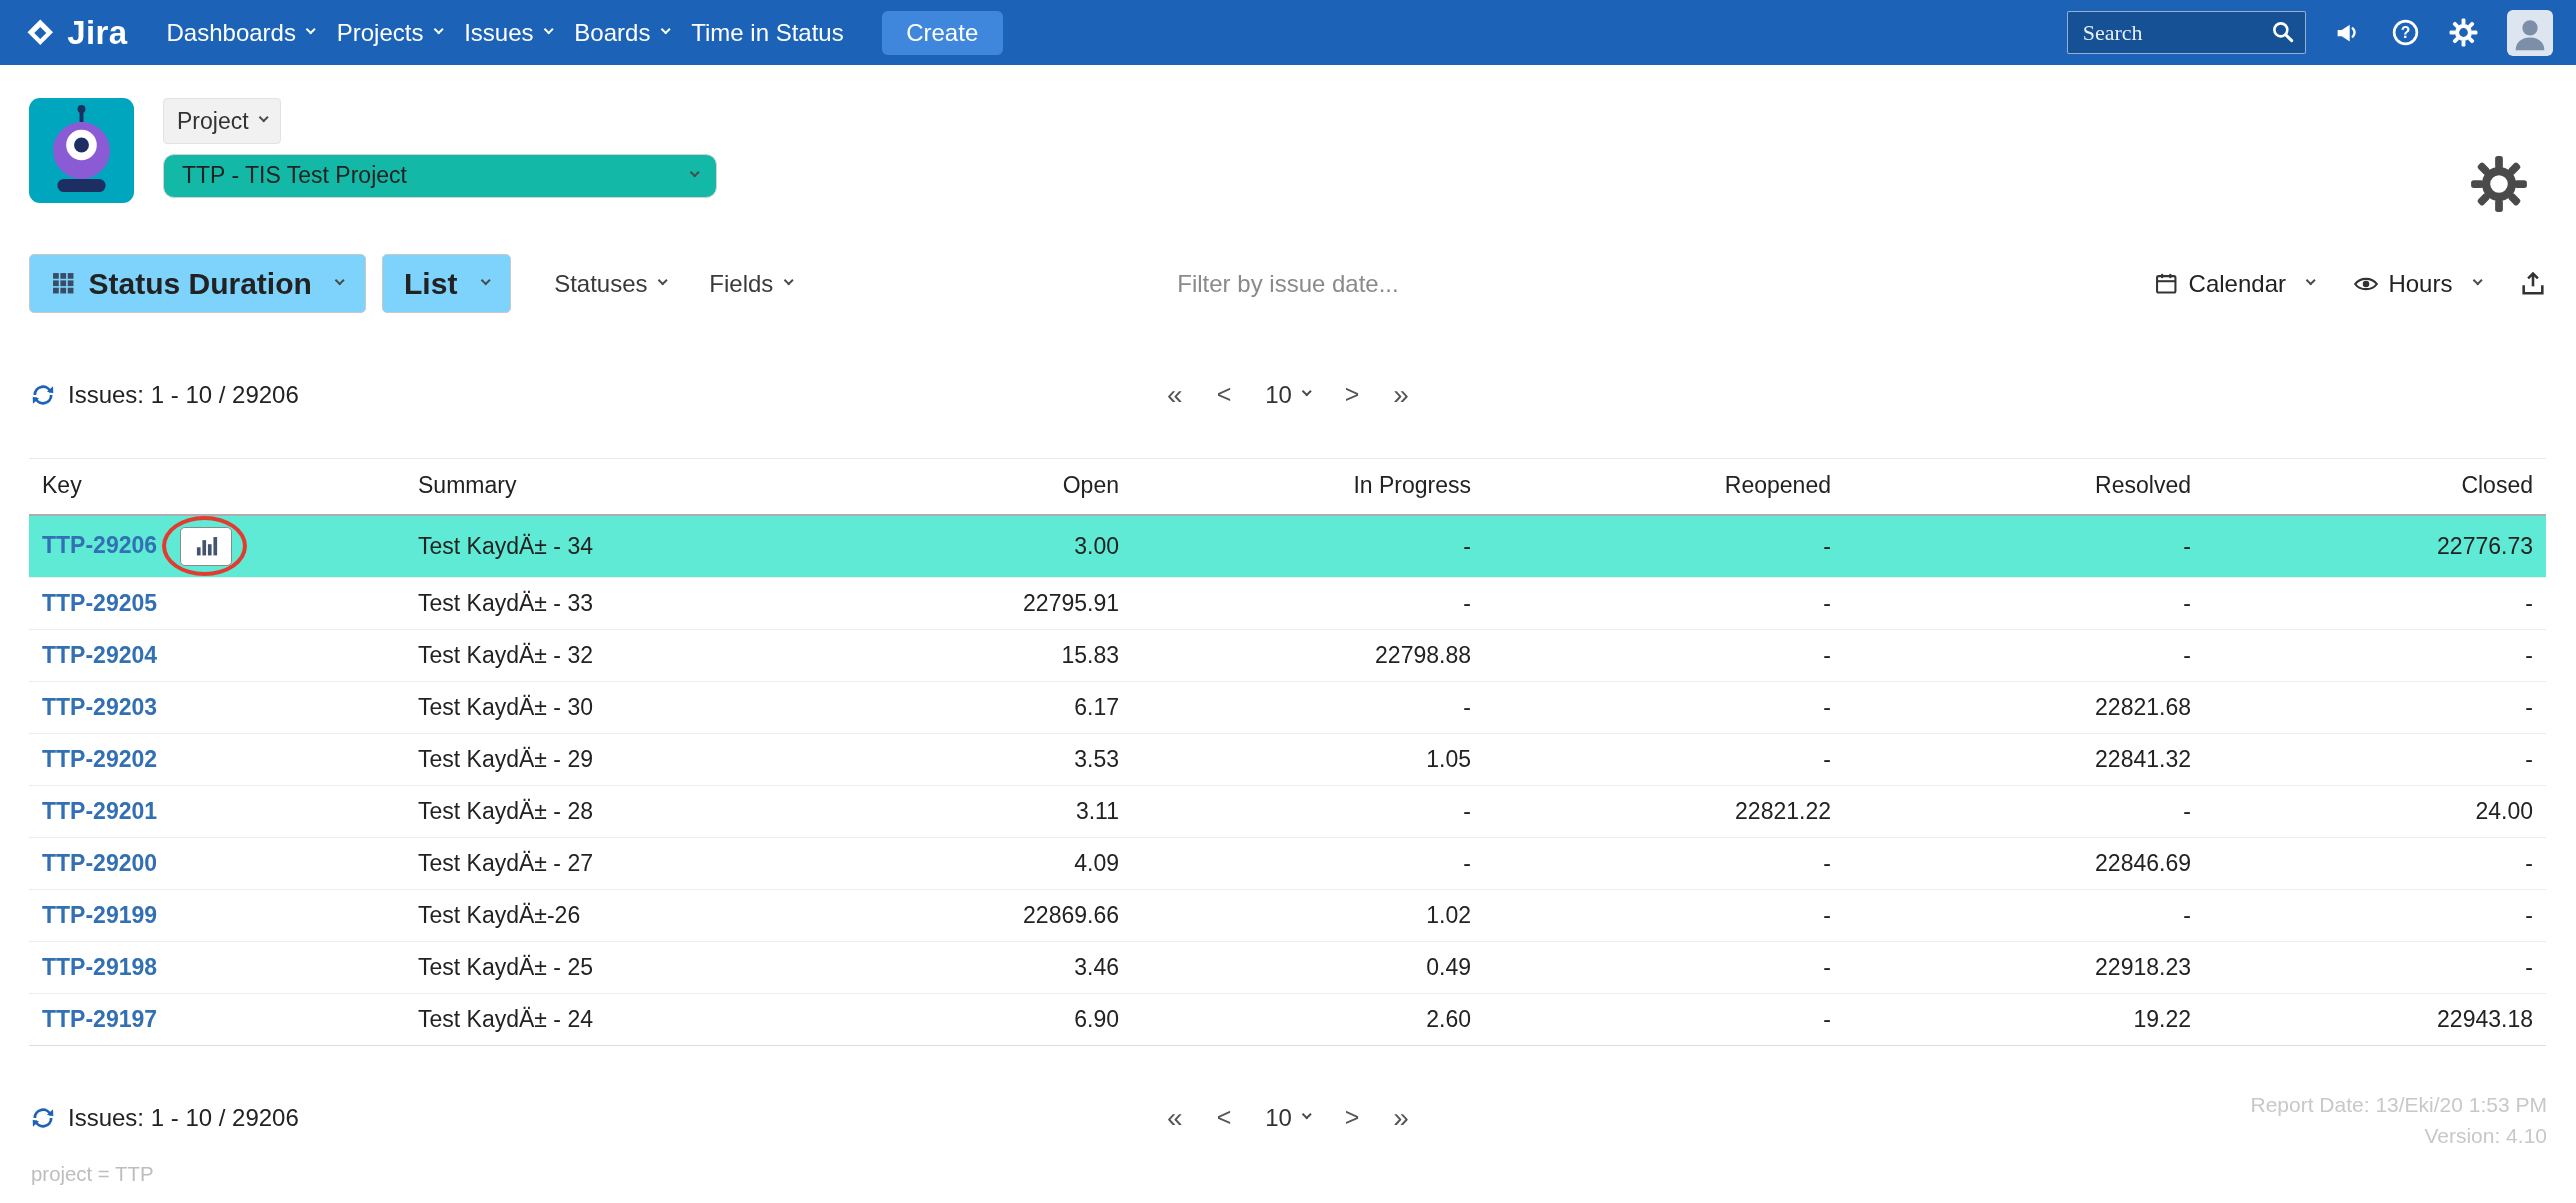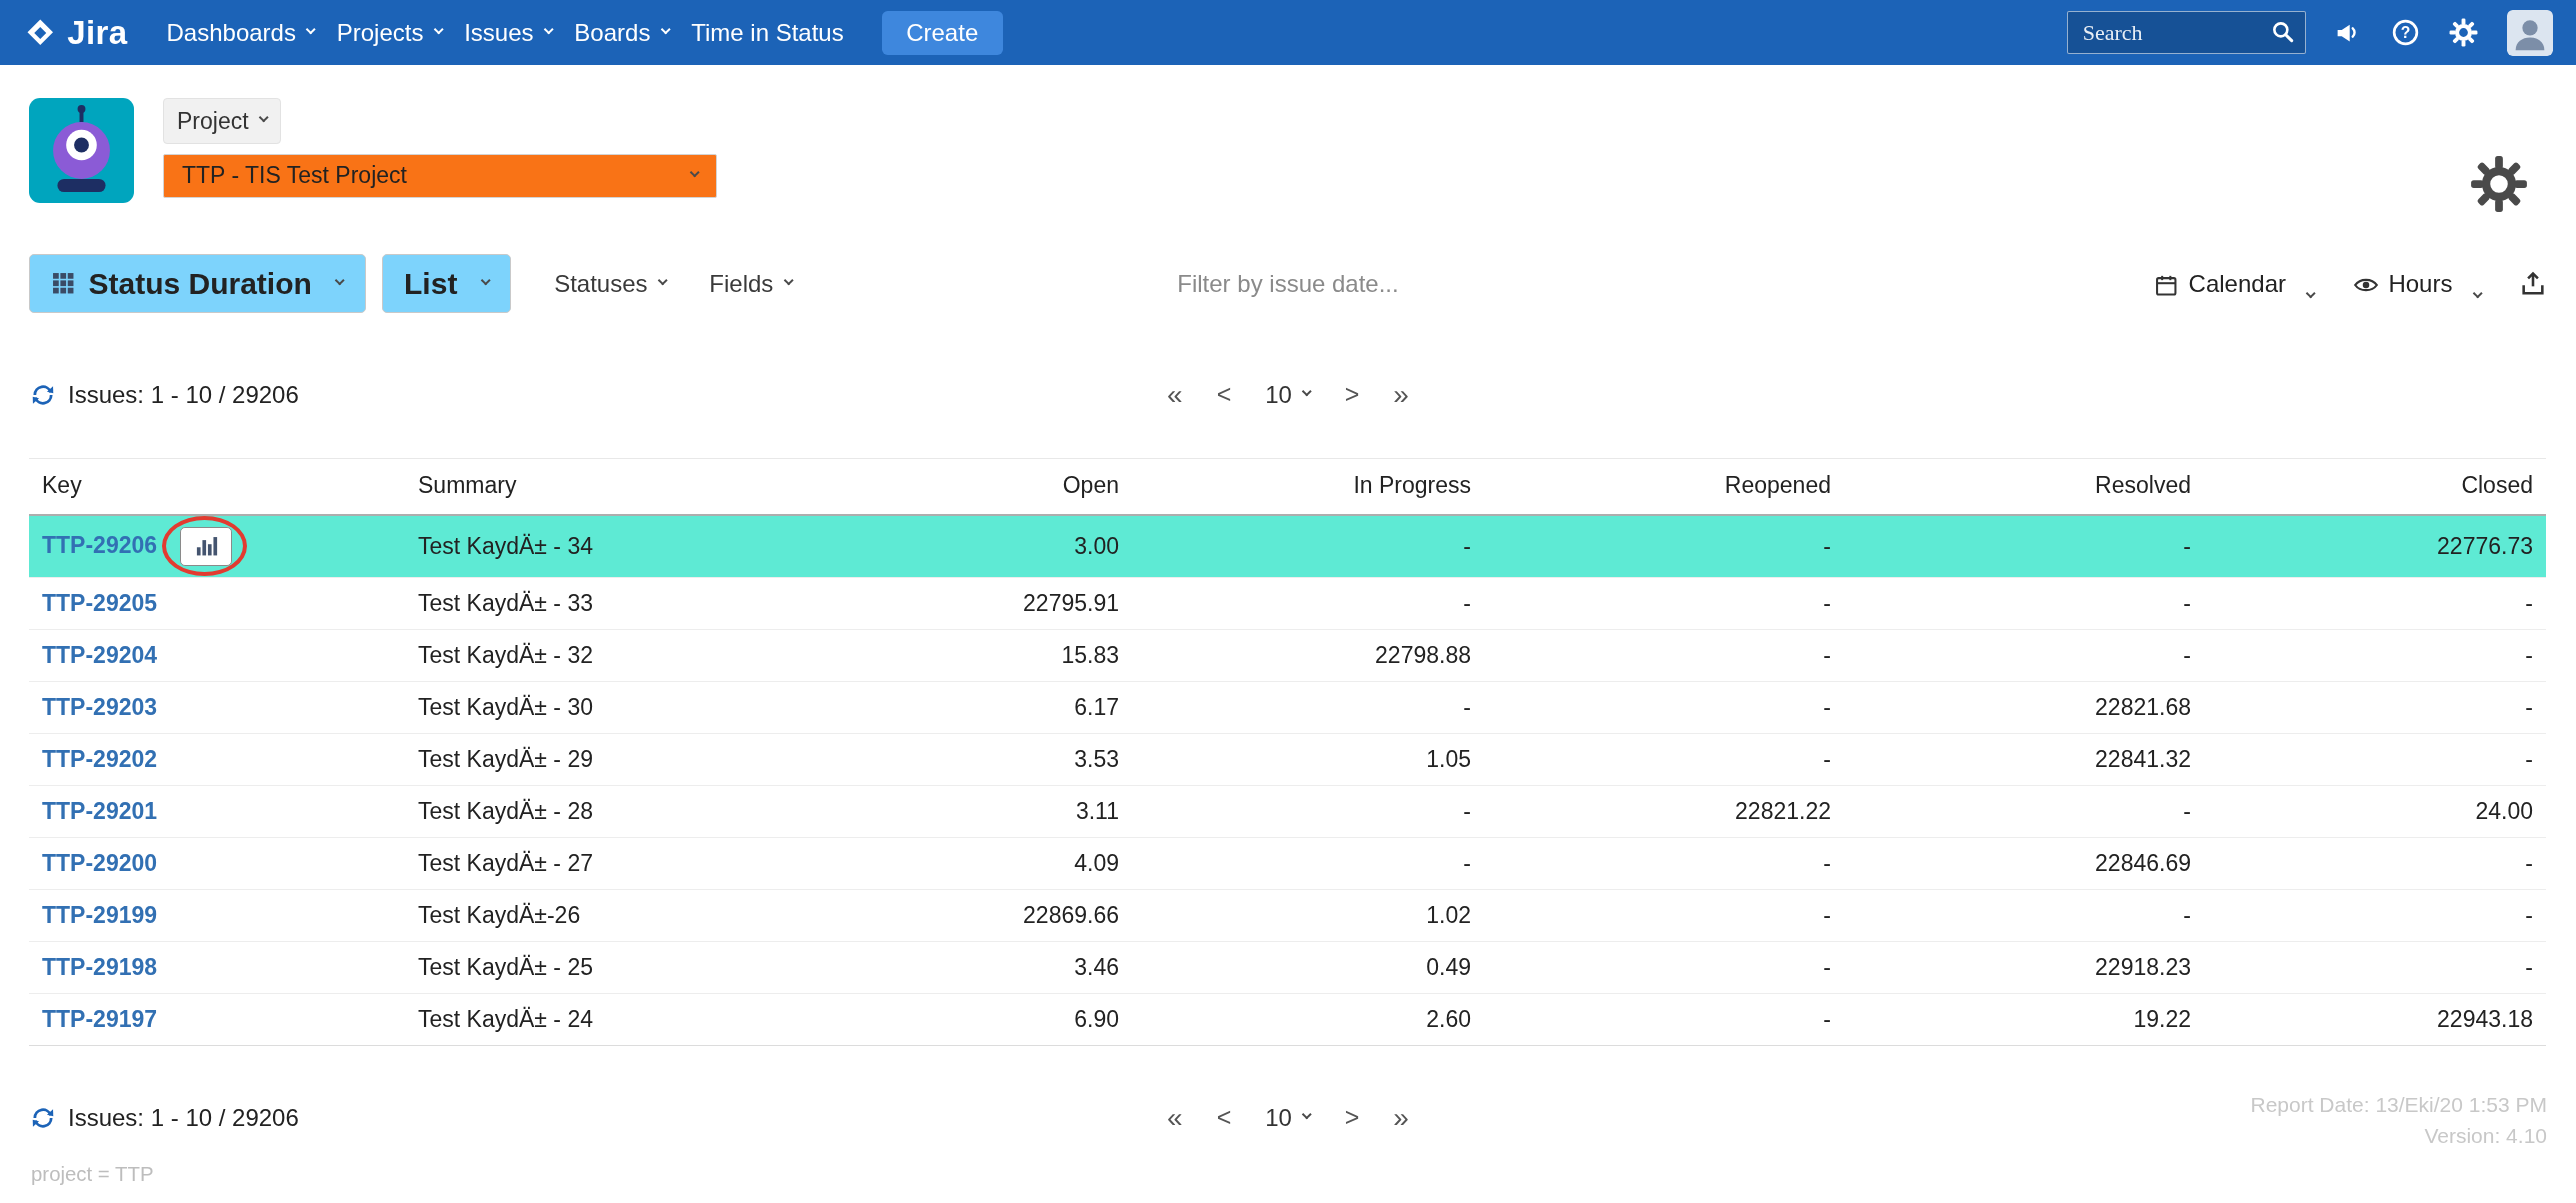--- a/index.html
+++ b/index.html
@@ -44,41 +44,41 @@
   
   .proj-header { display:flex; padding:33px 29px 0 29px; position:relative; }
   .proj-avatar { width:105px; height:105px; border-radius:6.5px; overflow:hidden; flex:0 0 105px; }
   .proj-right { margin-left:29px; display:flex; flex-direction:column; }
   .proj-chip {
     display:inline-flex; align-items:center; height:46px; padding:0 13px;
     background:#F1F1F1; border:0.8px solid #E2E2E2; border-radius:4.1px; width:max-content;
     font-size:23px; color:#333; cursor:pointer;
   }
   .proj-select {
-    margin-top:9.8px; width:554px; height:44px; background:#f97316;
-    border:0.8px solid #D3D3D3; border-radius:2px; display:flex; align-items:center;
+    margin-top:9.8px; width:554px; height:44px; background:#14b8a6;
+    border:0.8px solid #D3D3D3; border-radius:11px; display:flex; align-items:center;
     padding:0 18px; font-size:23px; color:#222; cursor:pointer;
   }
   .proj-select .cv { margin-left:auto; }
   .header-gear { position:absolute; right:46px; top:88px; cursor:pointer; }
   
   .toolbar { margin-top:51px; padding:0 29px; display:flex; align-items:center; position:relative; }
   .tb-btn {
     display:inline-flex; align-items:center; gap:13px; height:59px; padding:0 21px;
     background:#7dd3fc; border:1.6px solid #C9C9C9; border-radius:5px; font-weight:bold;
     font-size:30px; color:#222; cursor:pointer; font-family:inherit;
   }
   .tb-btn + .tb-btn { margin-left:16.4px; }
   .tb-text { display:inline-flex; align-items:center; margin-left:43px; font-size:24px; color:#3a3a3a; cursor:pointer; }
   .tb-filter {
     position:absolute; left:50%; transform:translateX(-50%);
     color:#8A8A8A; font-size:24px; cursor:text;
   }
   .tb-rightgroup { margin-left:auto; display:flex; align-items:center; gap:38px; }
-  .tb-icontext { display:inline-flex; align-items:flex-end; gap:9.8px; font-size:24px; color:#222; cursor:pointer; }
+  .tb-icontext { display:inline-flex; align-items:center; gap:9.8px; font-size:24px; color:#222; cursor:pointer; }
   
   .pagebar { margin-top:57px; padding:0 29px; display:flex; align-items:center; position:relative; height:49px; }
   .pagebar.bottom { margin-top:47px; }
   .issues-label { margin-left:11px; font-size:24px; color:#222; }
   .pager { position:absolute; left:50%; transform:translateX(-50%); display:flex; align-items:center; gap:34px; color:#555; }
   .pg { font-size:25px; cursor:pointer; color:#555; }
   .pg-first,.pg-last { font-size:28px; }
   .pg-size { display:inline-flex; align-items:center; font-size:24px; color:#333; cursor:pointer; }
   .refresh { cursor:pointer; display:inline-flex; }
   

